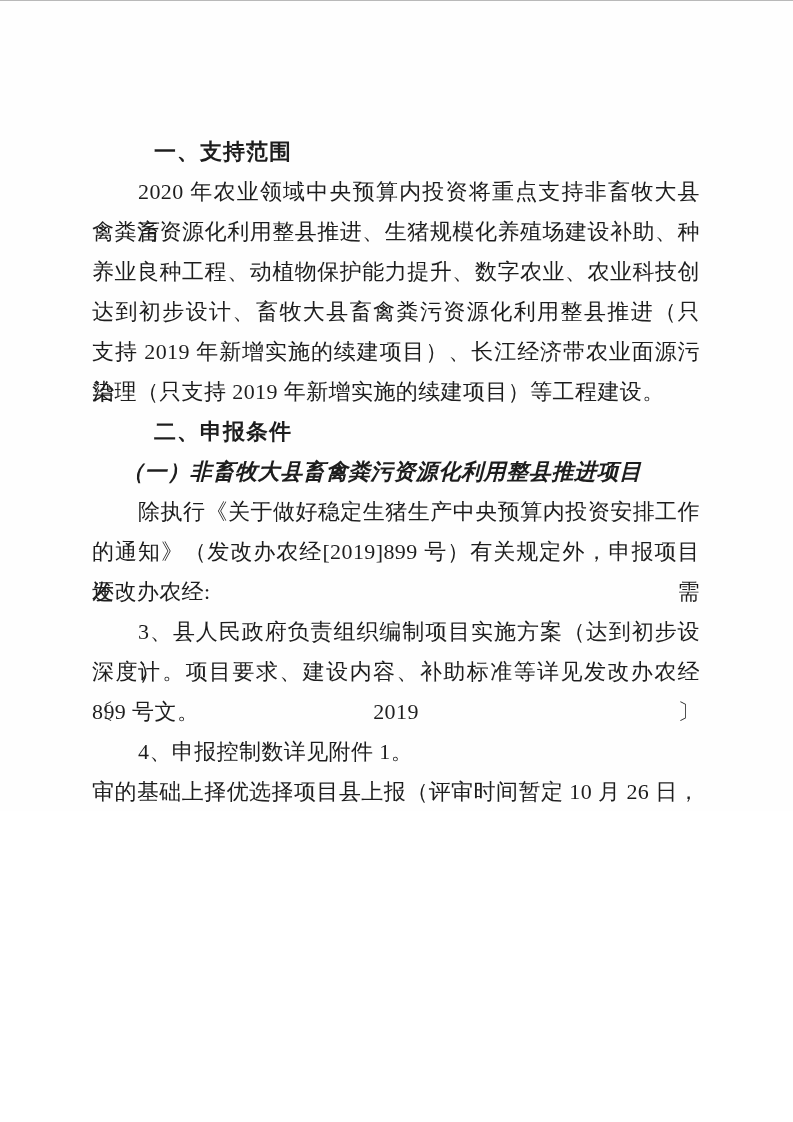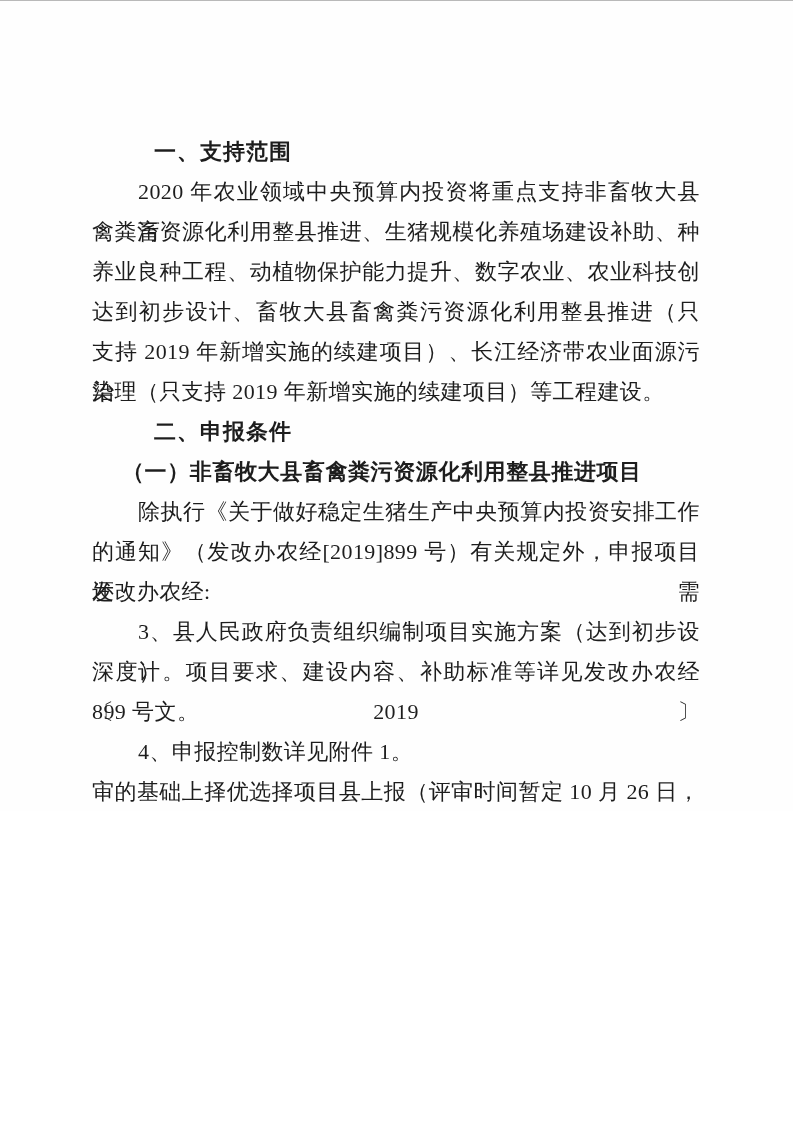--- a/index.html
+++ b/index.html
@@ -38,20 +38,21 @@
   .h1 {
     font-family: "Liberation Sans", "DejaVu Sans", sans-serif;
     font-weight: 700;
     padding-left: 62px;
     letter-spacing: 1px;
   }
   .h2 {
     font-weight: 700;
     padding-left: 30px;
     letter-spacing: 0.6px;
+    font-style: italic;
   }
   .pagenum {
     position: absolute;
     left: 128px;
     top: 1015px;
     height: 40px;
     line-height: 40px;
     font-size: 20px;
     letter-spacing: 1px;
     color: #262626;

